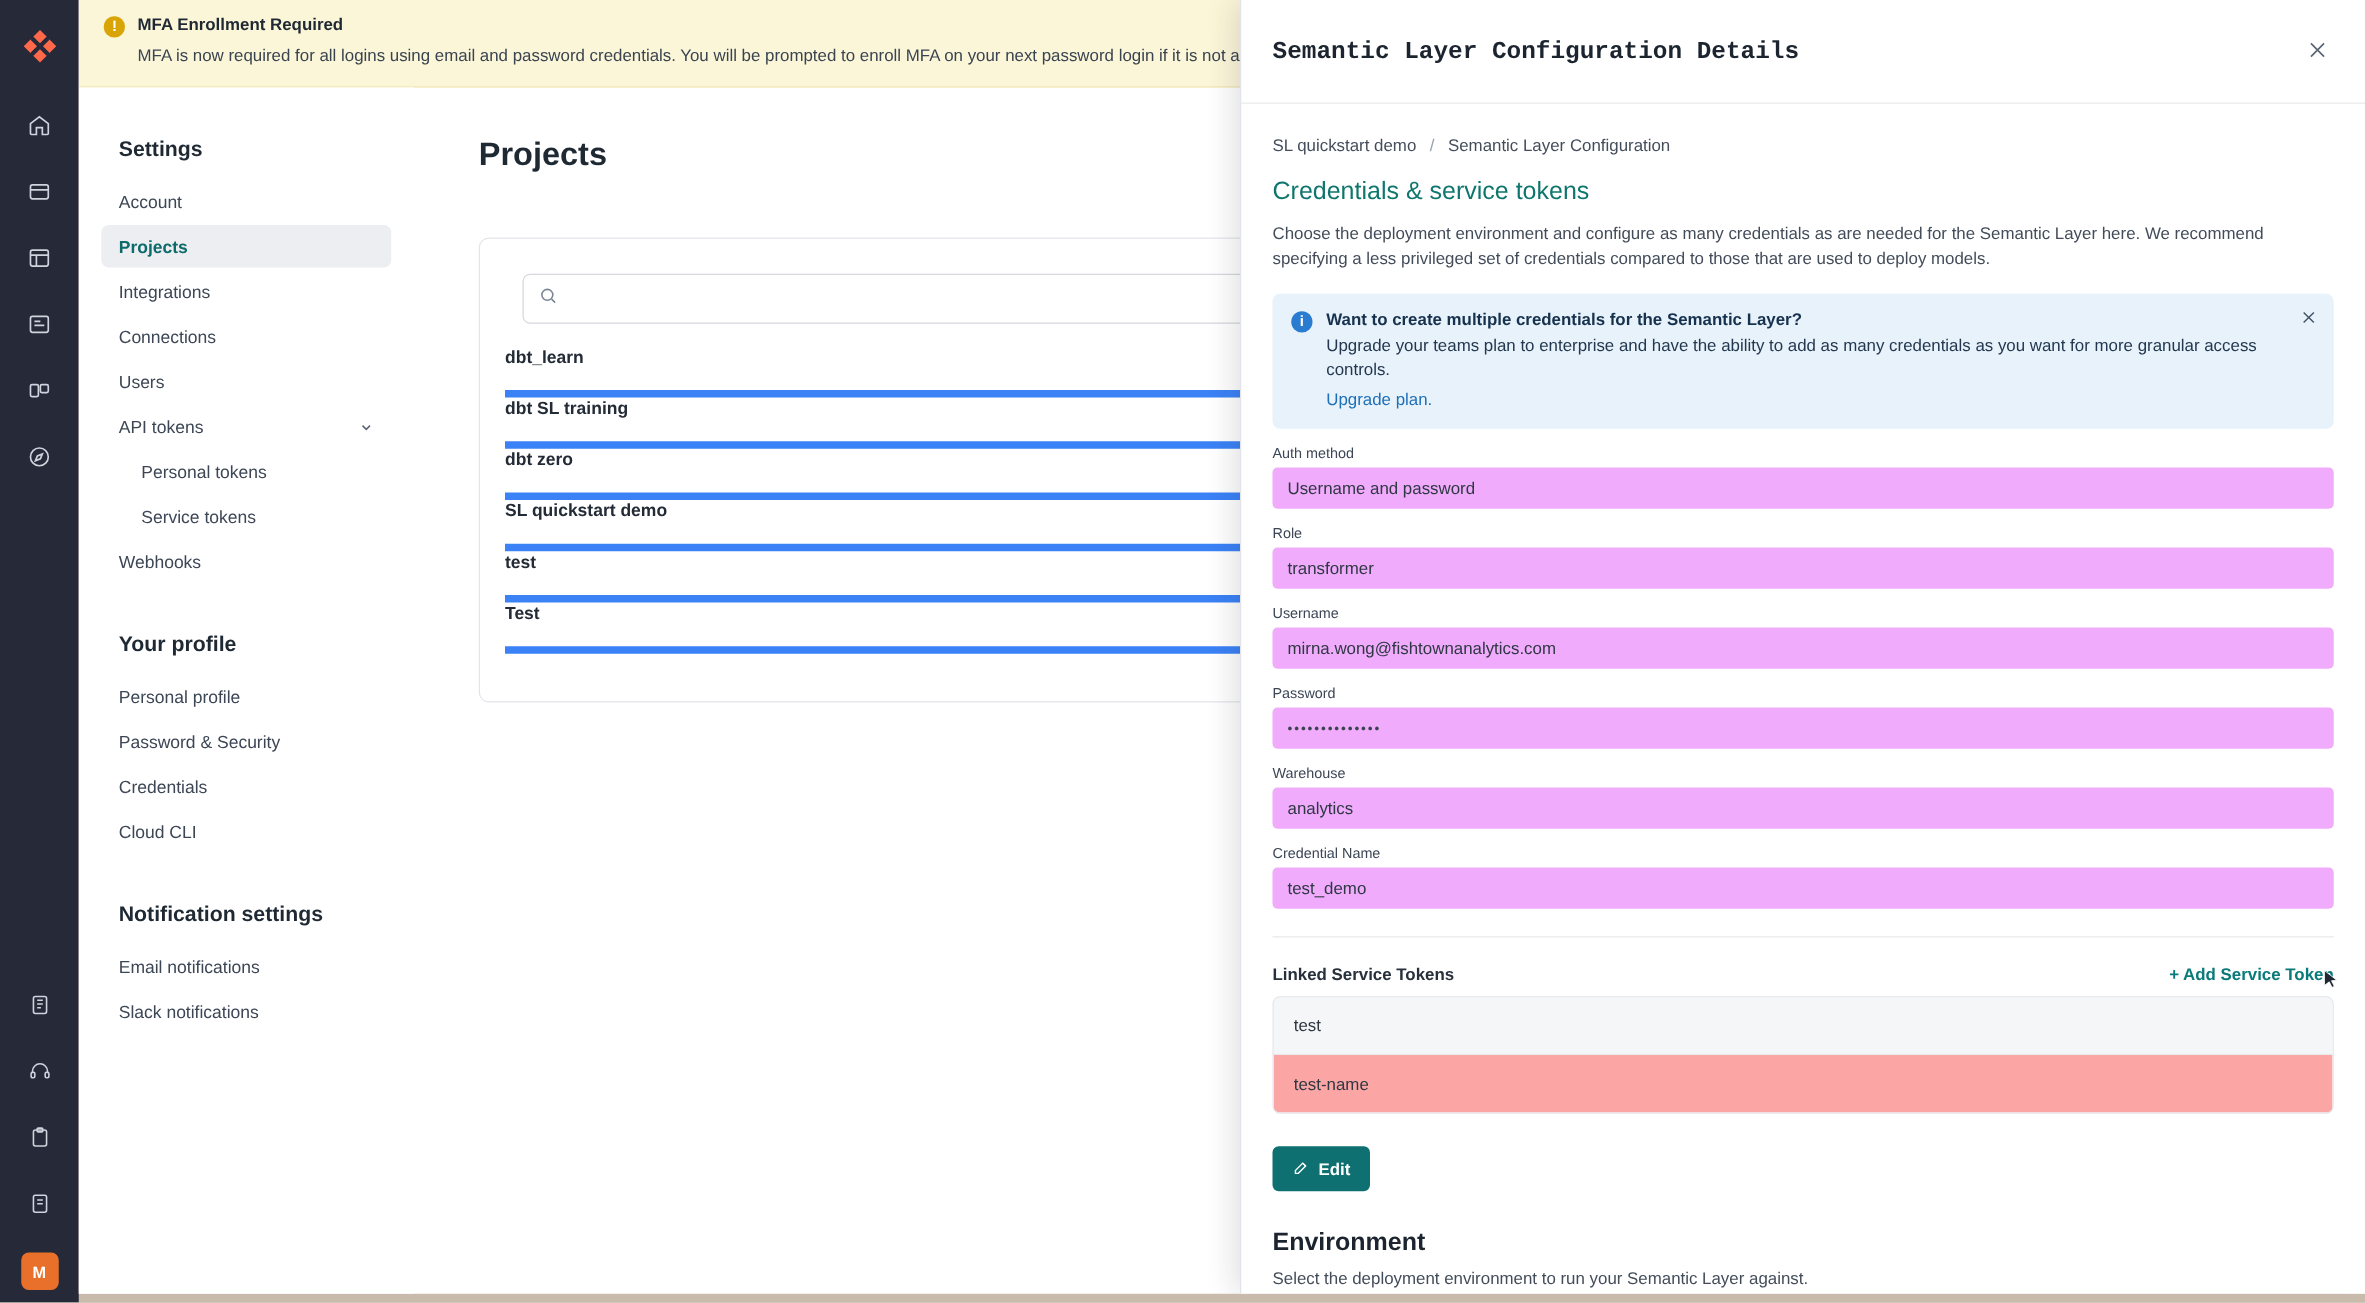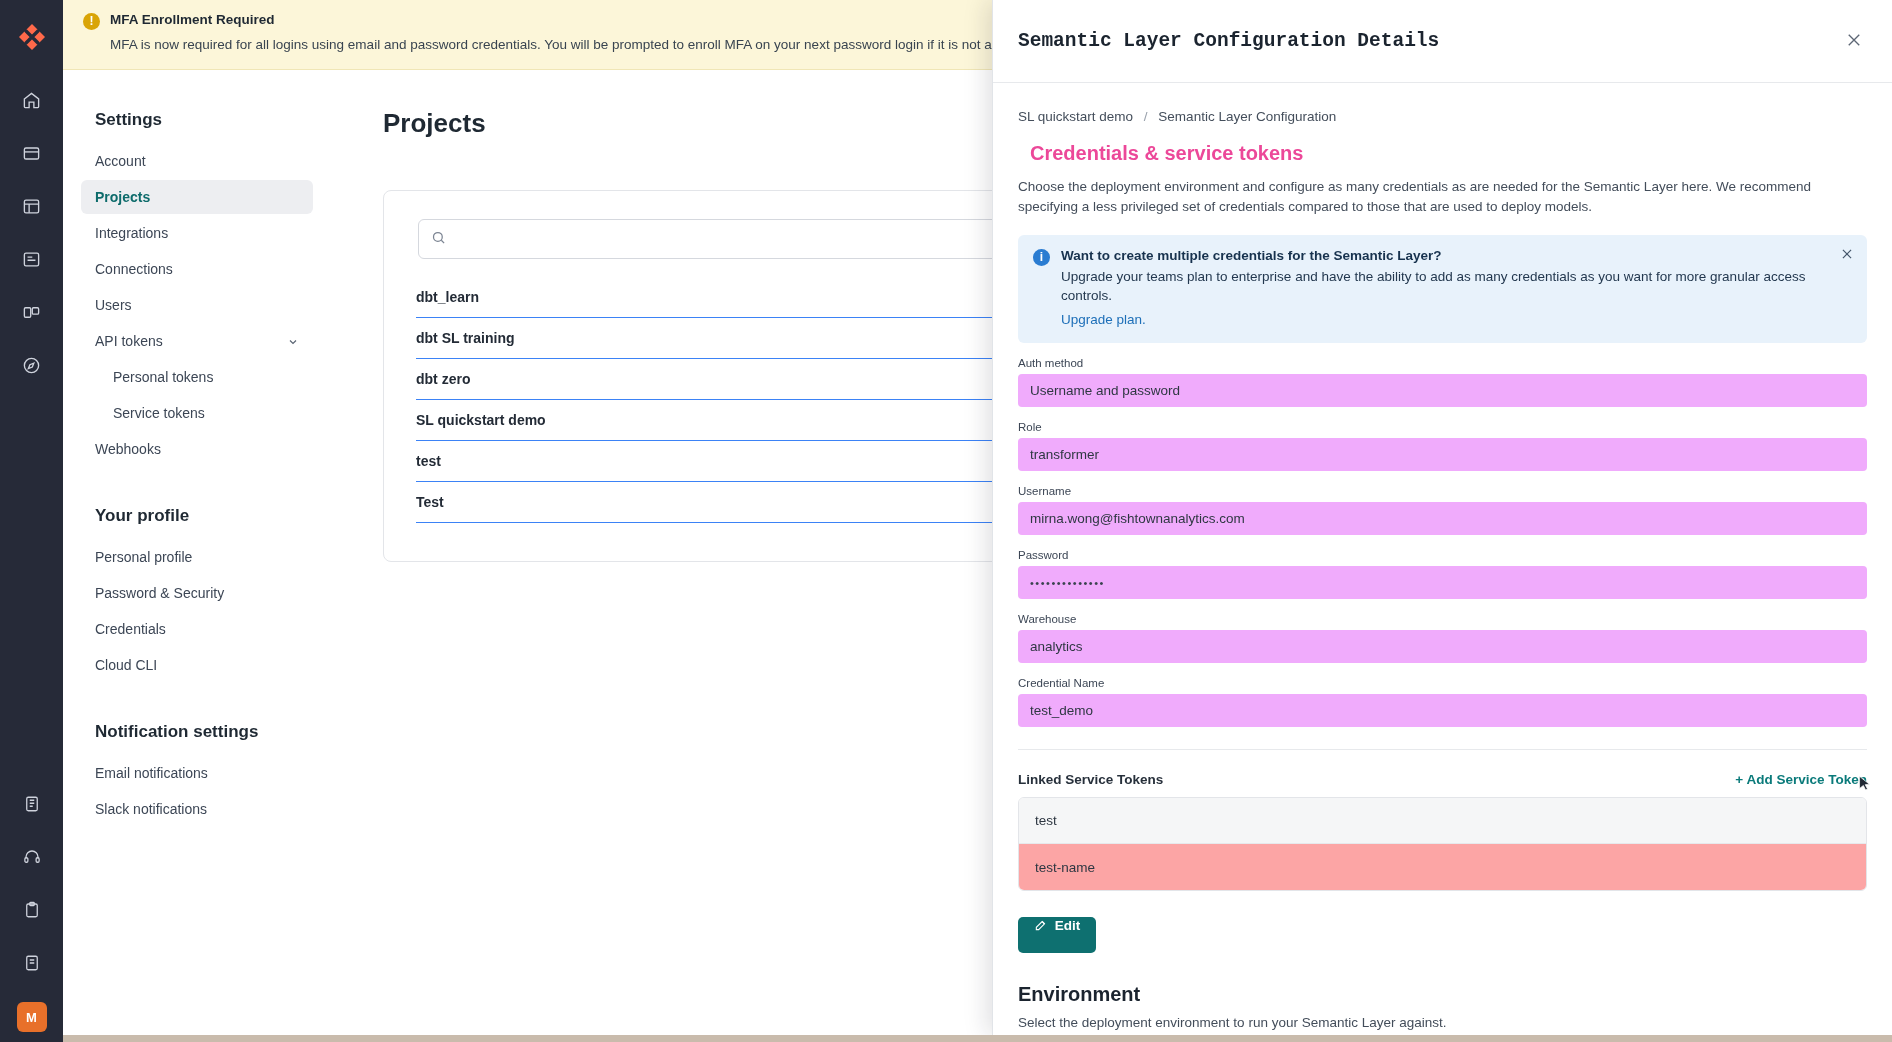--- a/index.html
+++ b/index.html
@@ -112,22 +112,22 @@
   .search-wrap {
     margin: 0 34px 18px 34px;
     height: 40px; border: 1px solid #d5d8de; border-radius: 6px;
     display: flex; align-items: center; padding: 0 12px; gap: 9px;
   }
   .search-wrap input {
     border: none; outline: none; font-size: 14px; color: #3c4655;
     width: 100%; background: transparent; font-family: "Liberation Sans", sans-serif; text-align: right;
   }
   .proj-row {
-    height: 41px; display: flex; align-items: center;
-    margin: 0 32px; border-bottom: 1px solid #3b82f6;
+    height: 41px; display: flex; align-items: flex-start;
+    margin: 0 20px; border-bottom: 6px solid #3b82f6;
     font-size: 14px; font-weight: 700; color: #232b36;
   }
   .proj-row:last-child { border-bottom: none; }
 
   
   .drawer {
     position: absolute; right: 0; top: 0;
     width: 900px; height: 1035px;
     background: #fff;
     box-shadow: -6px 0 22px rgba(20,25,35,0.13);
@@ -138,21 +138,21 @@
     display: flex; align-items: center; justify-content: space-between;
     padding: 0 27px 0 25px;
     font-family: Liberation Mono, monospace;
   }
   .drawer-title { font-size: 19.5px; font-weight: 700; color: #1b242f; }
   .close-x { color: #5c6674; cursor: pointer; width: 20px; height: 20px; }
   .drawer-body { padding: 26px 25px 0 25px; height: 952px; overflow: hidden; }
 
   .crumbs { font-size: 13.5px; color: #444e5b; margin-bottom: 18px; }
   .crumbs .sep { color: #98a0ab; margin: 0 7px; }
-  .sec-title { font-size: 20px; font-weight: 700; color: #ec4899; margin-bottom: 12px; margin-left: 12px; }
+  .sec-title { font-size: 20px; font-weight: 400; color: #0f766e; margin-bottom: 12px; }
   .sec-desc { font-size: 13.5px; color: #434d5a; line-height: 1.5; max-width: 830px; }
 
   .info-box {
     margin-top: 17px; background: #e8f2fb;
     border-radius: 6px; padding: 13px 15px 14px 15px;
     display: flex; gap: 11px; position: relative;
   }
   .info-ico {
     width: 17px; height: 17px; border-radius: 50%; background: #2a7cd1;
     color: #fff; font-size: 12px; font-weight: 700; text-align: center;
@@ -183,21 +183,21 @@
   .token-row {
     height: 46px; display: flex; align-items: center; padding: 0 16px;
     font-size: 13.5px; color: #2e3742; background: #f5f6f7;
     border-bottom: 1px solid #e7e9ec;
   }
   .token-row:last-child { background: #fca5a5; border-bottom: none; }
 
   .edit-btn {
     margin-top: 26px; height: 36px; width: 78px;
     background: #0e7070; color: #fff; border: none; border-radius: 5px;
-    display: flex; justify-content: center; gap: 7px;
+    display: flex; align-items: center; justify-content: center; gap: 7px;
     font-size: 13.5px; font-weight: 700; cursor: pointer;
     font-family: "Liberation Sans", sans-serif;
   }
   .env-title { font-size: 20px; font-weight: 700; color: #1b242f; margin-top: 30px; }
   .env-desc { font-size: 13.5px; color: #434d5a; margin-top: 9px; }
 
   .cursor {
     position: absolute; left: 1793px; top: 774px;
     width: 16px; height: 18px; color: #1b242f;
     pointer-events: none;

